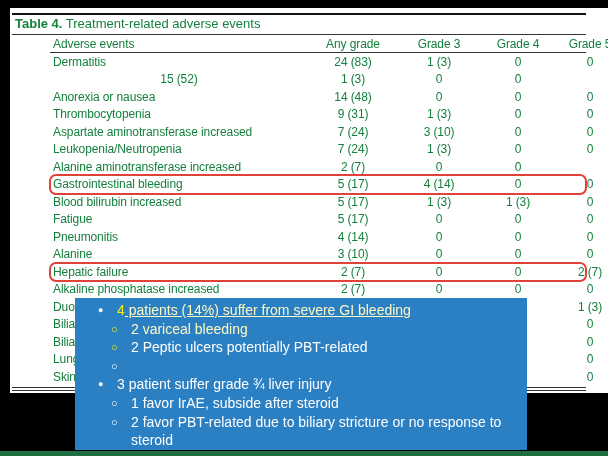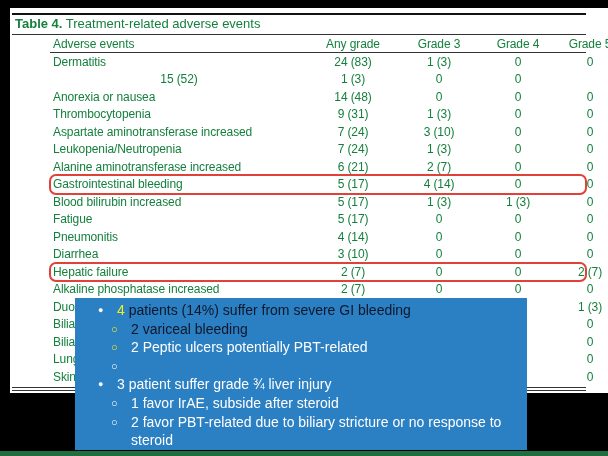--- a/index.html
+++ b/index.html
@@ -80,21 +80,20 @@
           </div>
           <div class="grid trow">
             <div class="cell c0">Leukopenia/Neutropenia</div>
             <div class="cell c1">7 (24)</div>
             <div class="cell c2">1 (3)</div>
             <div class="cell c3">0</div>
             <div class="cell c4">0</div>
           </div>
           <div class="grid trow">
             <div class="cell c0">Alanine aminotransferase increased</div>
-            <div class="cell c1">6 (21)</div>
             <div class="cell c2">2 (7)</div>
             <div class="cell c3">0</div>
             <div class="cell c4">0</div>
           </div>
           <div class="grid trow hl">
             <div class="cell c0">Gastrointestinal bleeding</div>
             <div class="cell c1">5 (17)</div>
             <div class="cell c2">4 (14)</div>
             <div class="cell c3">0</div>
             <div class="cell c4">0</div>
@@ -114,21 +113,21 @@
             <div class="cell c4">0</div>
           </div>
           <div class="grid trow">
             <div class="cell c0">Pneumonitis</div>
             <div class="cell c1">4 (14)</div>
             <div class="cell c2">0</div>
             <div class="cell c3">0</div>
             <div class="cell c4">0</div>
           </div>
           <div class="grid trow">
-            <div class="cell c0">Diarrhea</div>
+            <div class="cell c0">Alanine</div>
             <div class="cell c1">3 (10)</div>
             <div class="cell c2">0</div>
             <div class="cell c3">0</div>
             <div class="cell c4">0</div>
           </div>
           <div class="grid trow hl">
             <div class="cell c0">Hepatic failure</div>
             <div class="cell c1">2 (7)</div>
             <div class="cell c2">0</div>
             <div class="cell c3">0</div>
@@ -177,25 +176,25 @@
             <div class="cell c4">0</div>
           </div>
         </div>
       <div class="bottom-rule"></div>
     </div>
   </div>
 
   <div class="callout" id="callout">
       <div class="b b1">
         <span class="marker" style="color: rgb(255, 255, 255);">●</span>
-        <span class="txt"><span style="color: rgb(240, 240, 30);">4</span><span style="color: #0f172a;"> patients (14%) suffer from severe GI bleeding</span></span>
+        <span class="txt"><span style="color: rgb(240, 240, 30);">4</span><span style="color: #fef9c3; text-decoration: underline;"> patients (14%) suffer from severe GI bleeding</span></span>
       </div>
       <div class="b b2">
         <span class="marker" style="color: rgb(240, 240, 30);">○</span>
-        <span class="txt"><span style="color: #0f172a;">2 variceal bleeding</span></span>
+        <span class="txt"><span style="color: #fef9c3;">2 variceal bleeding</span></span>
       </div>
       <div class="b b2">
         <span class="marker" style="color: rgb(240, 240, 30);">○</span>
         <span class="txt"><span style="color: #ffffff;">2 Peptic ulcers potentially PBT-related</span></span>
       </div>
       <div class="b b2">
         <span class="marker" style="color: rgb(255, 255, 255);">○</span>
       </div>
       <div class="b b1">
         <span class="marker" style="color: rgb(255, 255, 255);">●</span>

